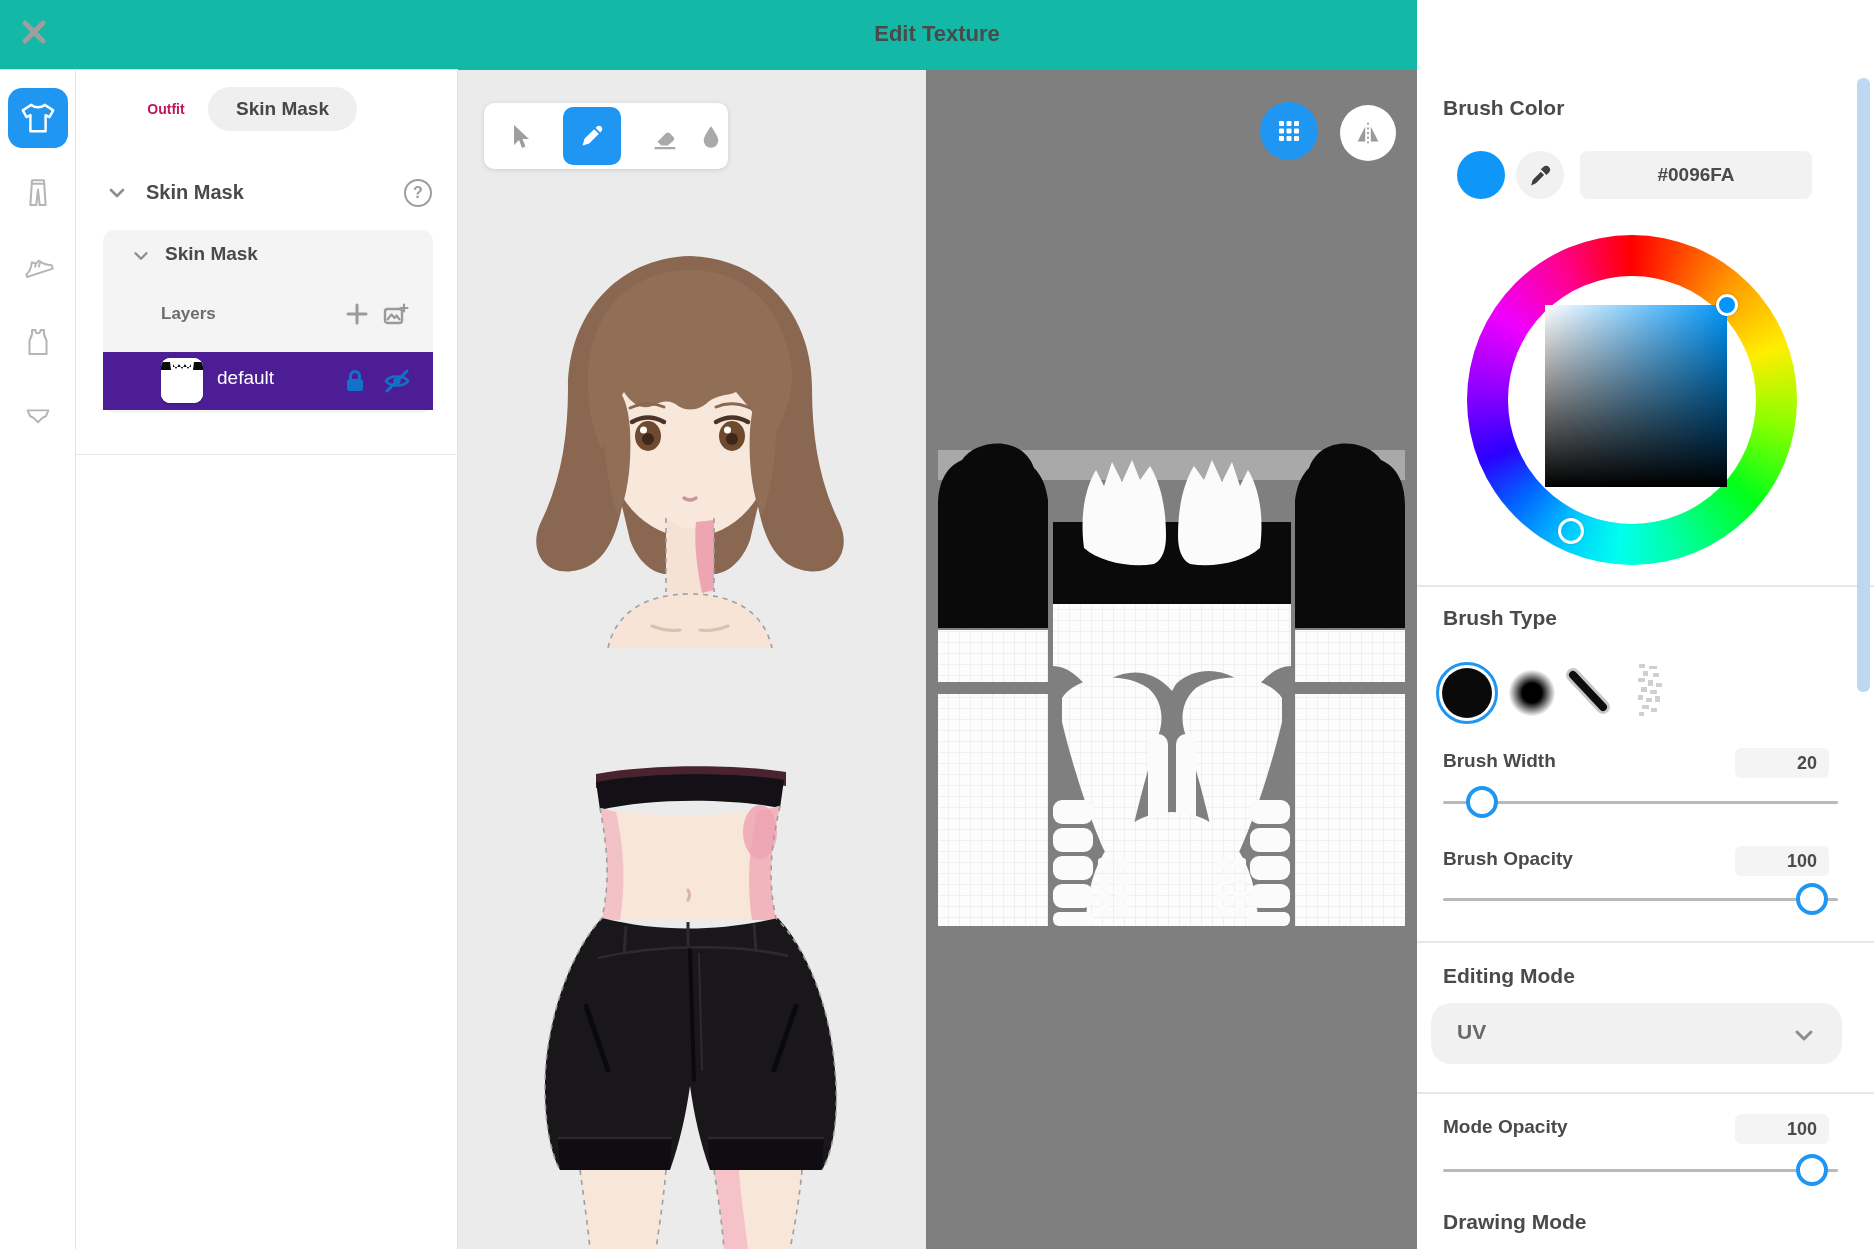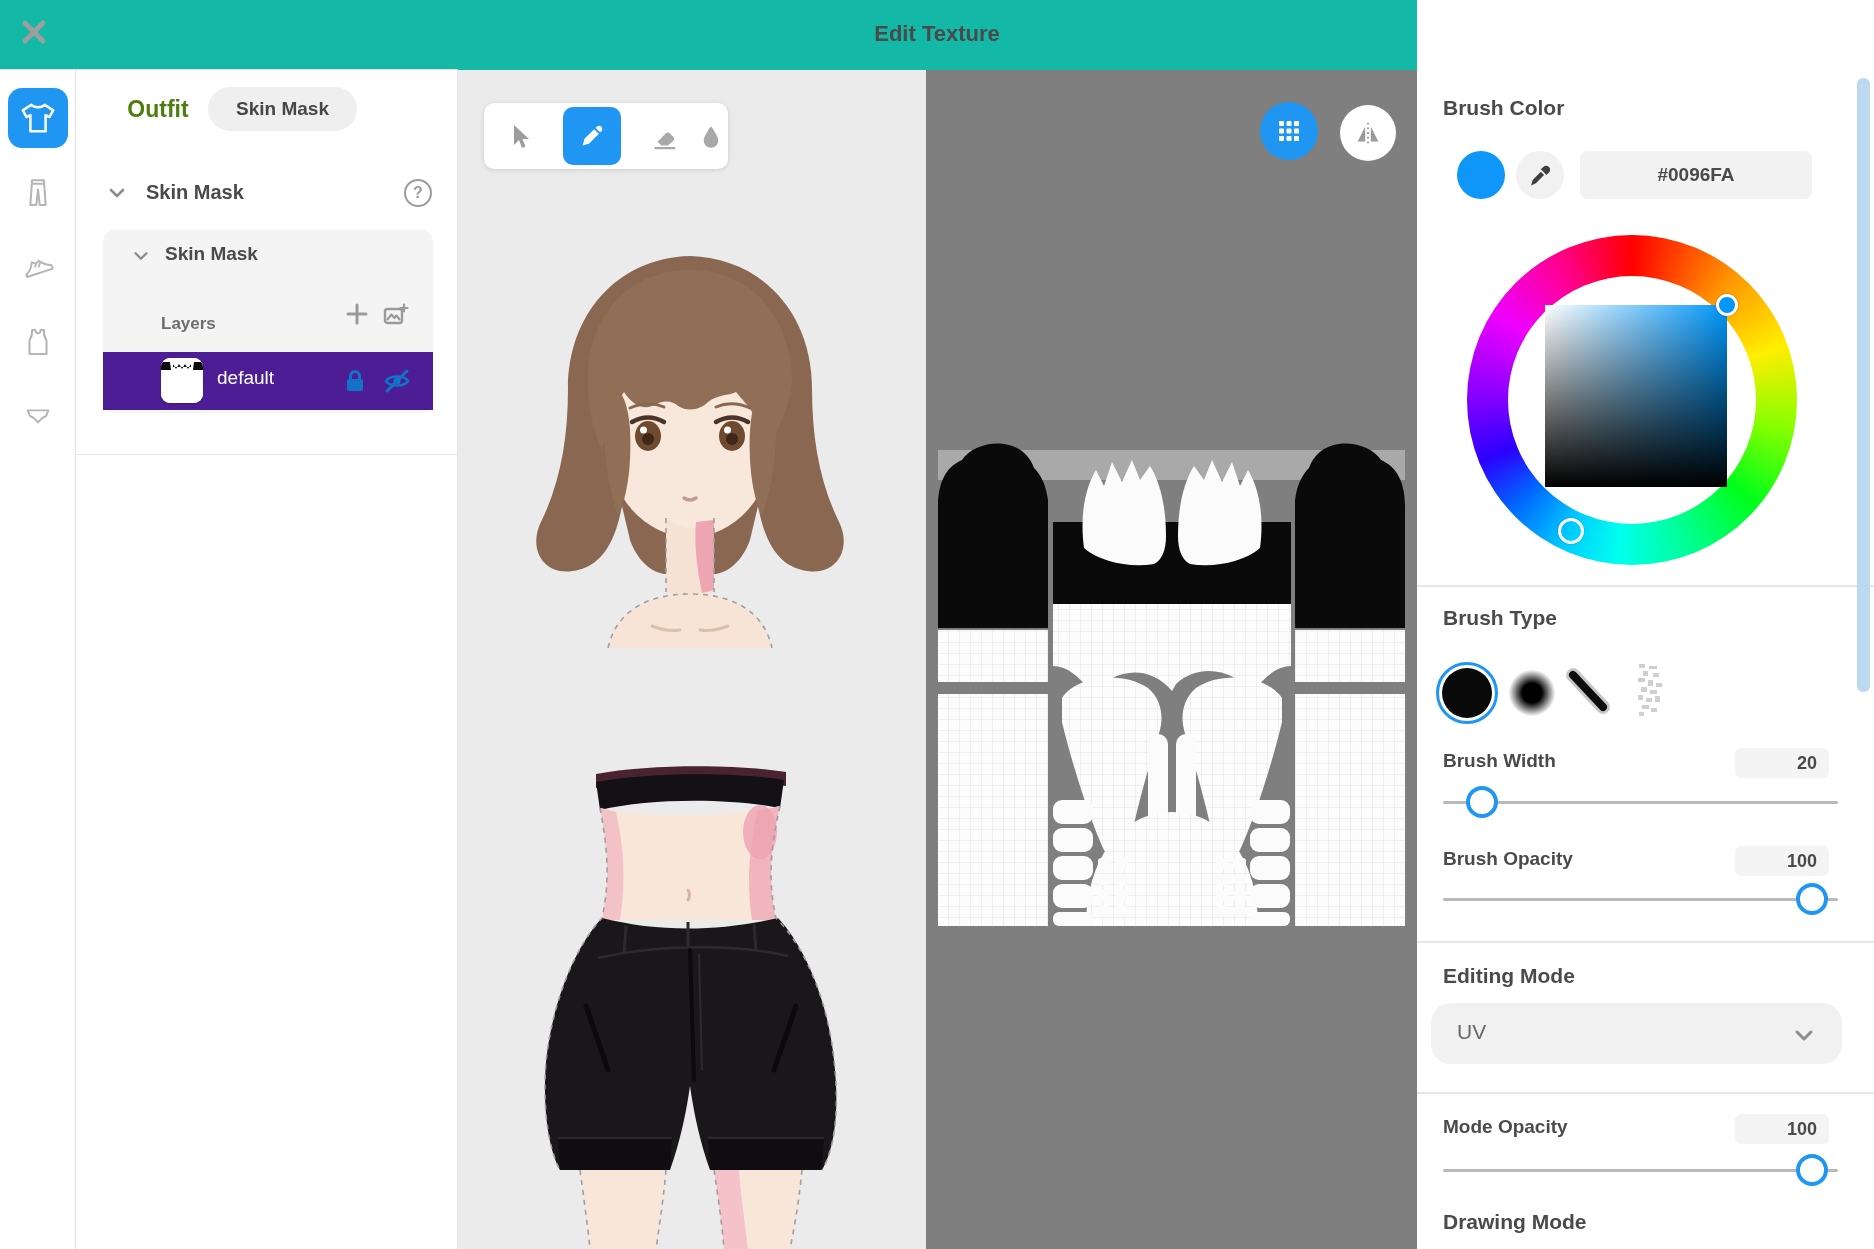--- a/index.html
+++ b/index.html
@@ -15,29 +15,29 @@
   .close-btn { position:absolute; left:16px; top:14px; width:36px; height:36px; cursor:pointer; }
 
   
   .rail { position:absolute; left:0; top:70px; width:76px; height:1179px; background:#fff; border-right:1px solid #e2e2e2; }
   .rail-btn { position:absolute; left:8px; width:60px; height:60px; border-radius:14px; display:flex; align-items:center; justify-content:center; }
   .rail-btn.active { background:#2096F3; }
   .rail-ico { position:absolute; left:18px; width:40px; height:40px; display:flex; align-items:center; justify-content:center; }
 
   
   .panel-left { position:absolute; left:76px; top:70px; width:382px; height:1179px; background:#fff; border-right:1px solid #e2e2e2; }
-  .tab-outfit { position:absolute; left:32px; top:17px; width:100px; height:44px; line-height:44px; text-align:center; font-weight:700; font-size:23px; color:#4d7c0f; }
+  .tab-outfit { position:absolute; left:40px; top:17px; width:100px; height:44px; line-height:44px; text-align:center; font-weight:700; font-size:14px; color:#be185d; }
   .tab-skinmask { position:absolute; left:132px; top:17px; width:149px; height:44px; line-height:44px; text-align:center; font-weight:700; font-size:19px; color:#474747; background:#efefef; border-radius:22px; }
   .tree-chevron { position:absolute; left:30px; top:112px; width:22px; height:22px; }
   .tree-title { position:absolute; left:70px; top:111px; font-size:20px; font-weight:700; color:#4a4a4a; }
   .help-btn { position:absolute; left:328px; top:109px; width:28px; height:28px; border:2.5px solid #9d9d9d; border-radius:50%; color:#9d9d9d; font-weight:700; font-size:16px; text-align:center; line-height:24px; }
   .group-box { position:absolute; left:27px; top:160px; width:330px; height:183px; background:#f4f4f4; border-radius:12px; }
   .sub-chevron { position:absolute; left:28px; top:16px; width:20px; height:20px; }
   .sub-title { position:absolute; left:62px; top:13px; font-size:19px; font-weight:700; color:#4a4a4a; }
-  .layers-label { position:absolute; left:58px; top:84px; font-size:17px; font-weight:700; color:#6d6d6d; }
+  .layers-label { position:absolute; left:58px; top:74px; font-size:17px; font-weight:700; color:#6d6d6d; }
   .layers-add { position:absolute; left:242px; top:72px; width:24px; height:24px; }
   .layers-import { position:absolute; left:280px; top:73px; width:26px; height:24px; }
   .layer-row { position:absolute; left:0; top:122px; width:330px; height:58px; background:#4c1d95; }
   .layer-thumb { position:absolute; left:58px; top:6px; width:42px; height:45px; background:#fff; border-radius:9px; overflow:hidden; box-shadow:0 1px 2px rgba(0,0,0,.25); }
   .layer-name { position:absolute; left:114px; top:15px; color:#ffffff; font-size:19px; font-weight:400; }
   .layer-lock { position:absolute; left:240px; top:16px; width:24px; height:26px; }
   .layer-eyeoff { position:absolute; left:280px; top:16px; width:28px; height:26px; }
   .panel-left-divider { position:absolute; left:0; top:384px; width:382px; height:1px; background:#e8e8e8; }
 
   
@@ -70,21 +70,21 @@
   .rp-divider { position:absolute; left:0; width:457px; height:2px; background:#e7e7e7; }
   .brush1 { position:absolute; left:19px; top:662px; width:62px; height:62px; border-radius:50%; border:3px solid #2096F3; background:#fff; display:flex; align-items:center; justify-content:center; }
   .brush1 .dot { width:50px; height:50px; border-radius:50%; background:#0a0a0a; }
   .brush2 { position:absolute; left:92px; top:670px; width:46px; height:46px;
     background:radial-gradient(circle, #000 0%, #000 30%, rgba(0,0,0,0) 72%); }
   .brush3 { position:absolute; left:146px; top:666px; width:50px; height:50px; }
   .brush4 { position:absolute; left:216px; top:662px; width:36px; height:56px; }
   .val-box { position:absolute; left:318px; width:94px; height:30px; background:#f4f4f4; border-radius:6px; text-align:right; line-height:30px; padding-right:12px; font-size:18px; font-weight:700; color:#4a4a4a; }
   .slider-track { position:absolute; left:26px; width:395px; height:3px; background:#b9b9b9; border-radius:2px; }
   .slider-thumb { position:absolute; width:32px; height:32px; border-radius:50%; background:#fff; border:4px solid #2096F3; }
-  .select-box { position:absolute; left:14px; top:1003px; width:411px; height:61px; background:#f1f1f1; border-radius:20px; }
+  .select-box { position:absolute; left:14px; top:1003px; width:411px; height:61px; background:#f1f1f1; border-radius:20px;font-weight:bold; }
   .select-value { position:absolute; left:26px; top:17px; font-size:21px; color:#686868; }
   .select-chevron { position:absolute; right:26px; top:20px; width:24px; height:24px; }
   .scroll-thumb { position:absolute; left:1857px; top:78px; width:13px; height:614px; background:#BDD9F1; border-radius:6px; }
 </style>
 </head>
 <body>
 
 <div class="app">
 
   <div class="topstrip"></div>

